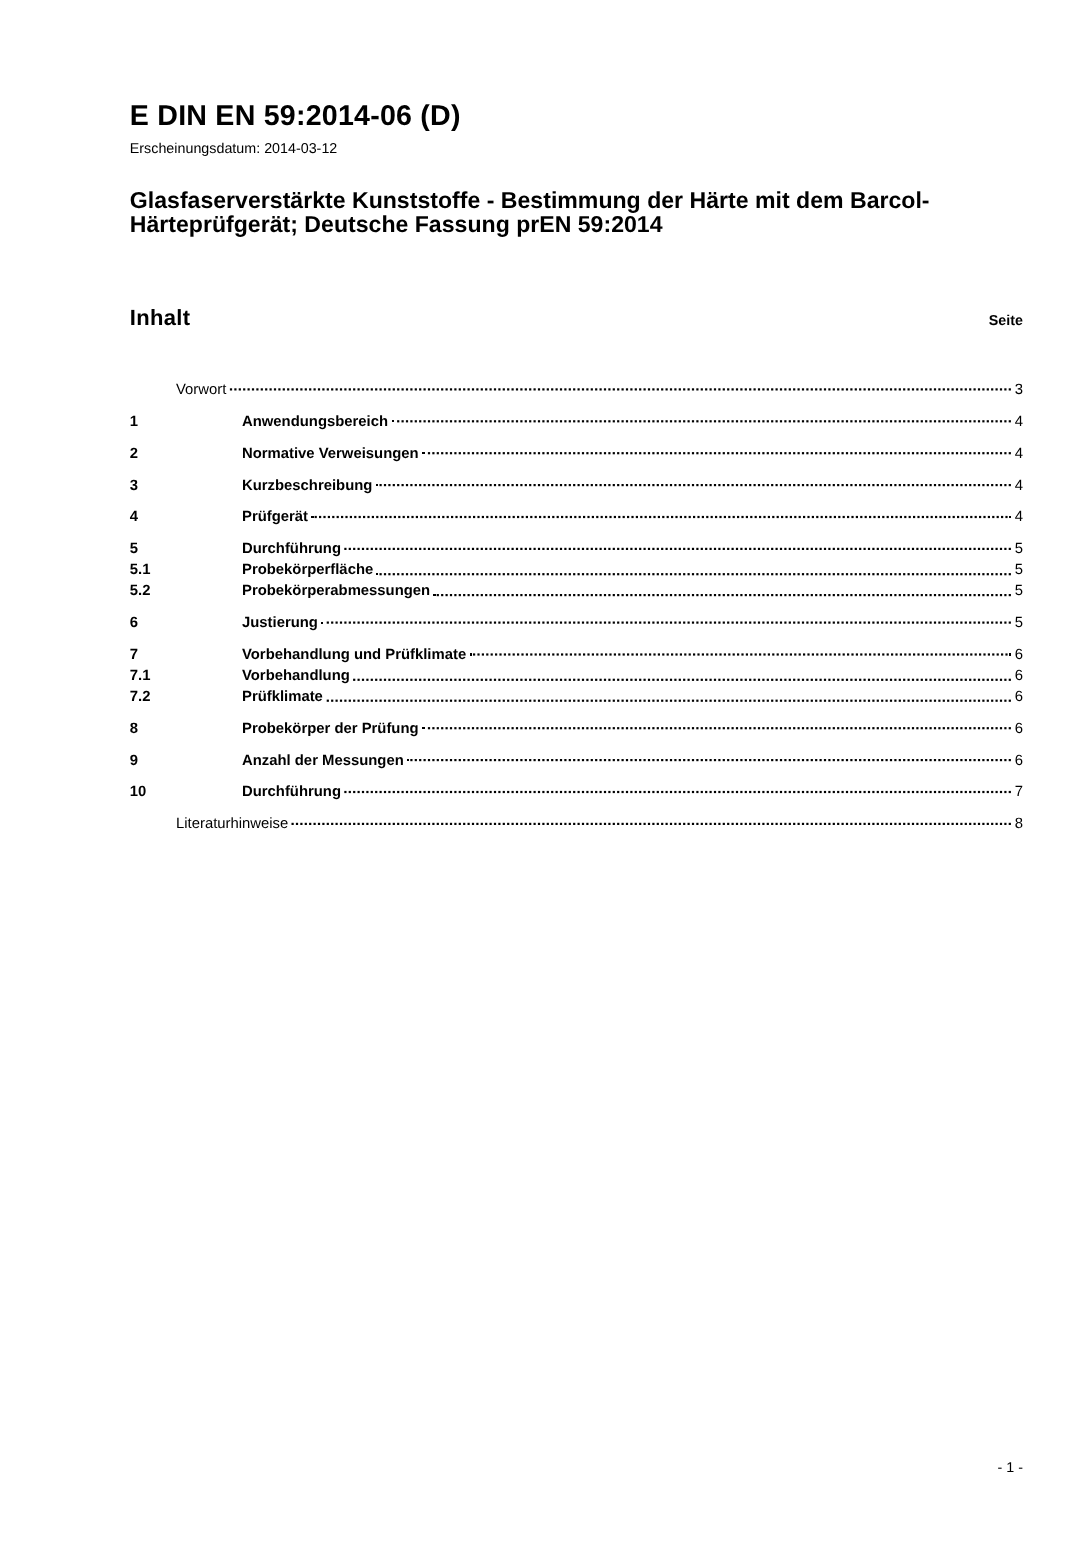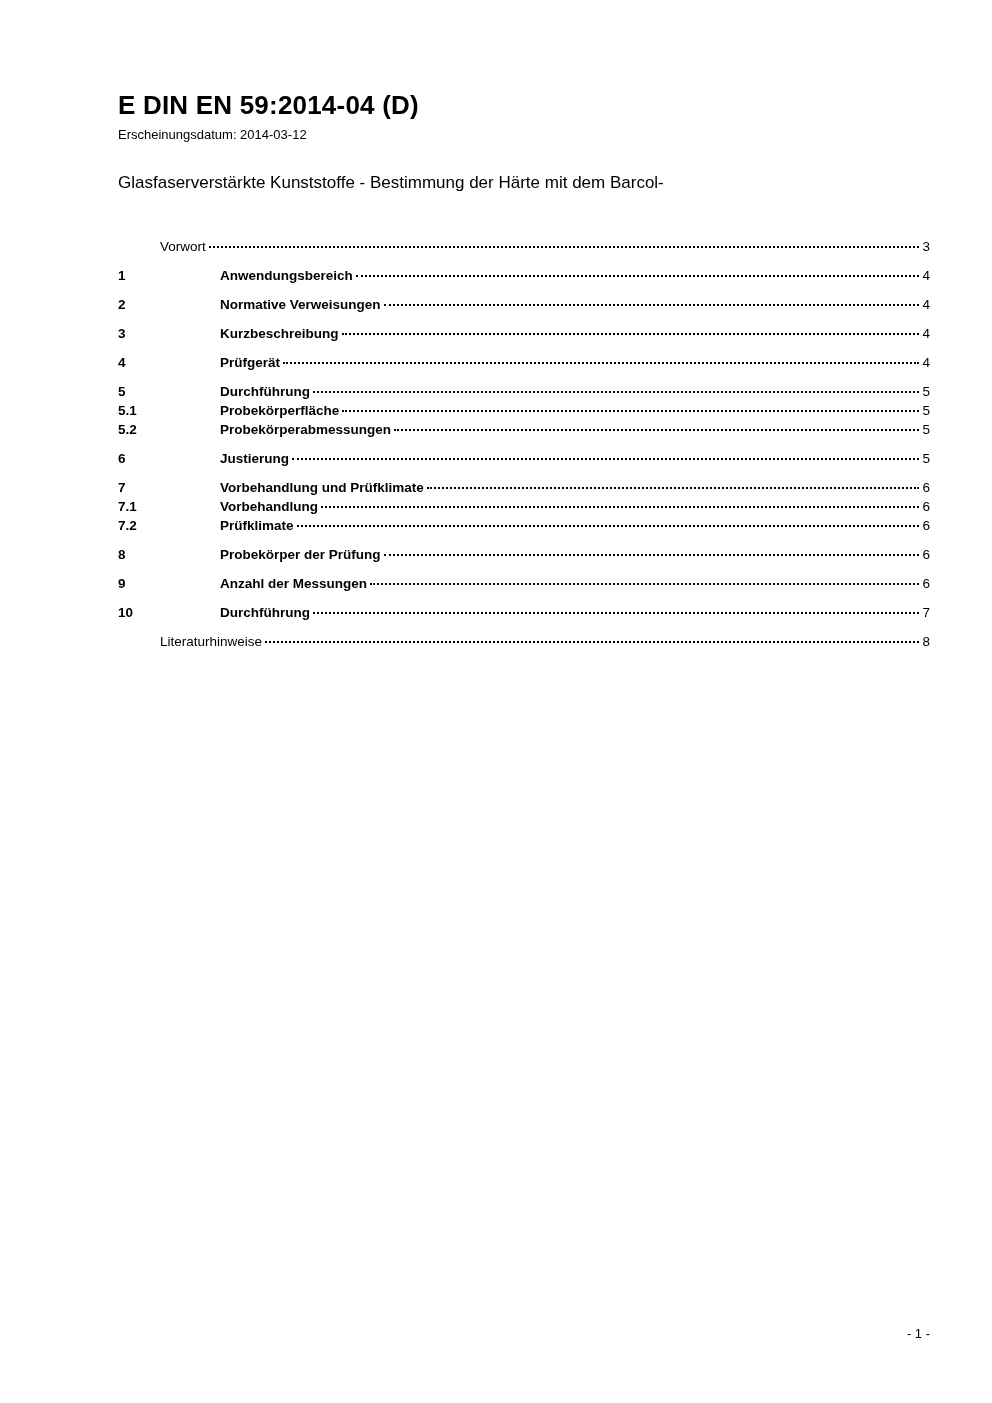--- a/index.html
+++ b/index.html
@@ -19,22 +19,22 @@
   .doc-title {
     font-size: 26px;
     font-weight: bold;
     letter-spacing: 0.2px;
   }
   .pub-date {
     font-size: 13px;
     margin-top: 6px;
   }
   .subtitle {
-    font-size: 17px;
-    font-weight: normal;
+    font-size: 21px;
+    font-weight: bold;
     line-height: 22px;
     margin-top: 30px;
   }
   .toc-header {
     display: flex;
     justify-content: space-between;
     align-items: baseline;
     margin-top: 62px;
   }
   .toc-heading {
@@ -49,21 +49,21 @@
   .toc-list {
     margin-top: 44px;
   }
   .toc-row {
     display: flex;
     align-items: baseline;
     font-size: 13.5px;
     line-height: 17px;
   }
   .toc-row.main { margin-top: 12px; }
-  .toc-row.sub  { margin-top: 2px; }
+  .toc-row.sub  { margin-top: 2px; align-items: flex-end; }
   .toc-row.first { margin-top: 0; }
   .toc-num {
     flex: 0 0 60px;
   }
   .toc-title {
     white-space: nowrap;
     margin-left: 42px;
   }
   .bold { font-weight: bold; }
   .leader {
@@ -83,27 +83,32 @@
     right: 62px;
     bottom: 62px;
     font-size: 13px;
   }
 </style>
 </head>
 <body>
 
 <div class="page">
 
-  <div class="doc-title">E DIN EN 59:2014-04 (D)</div>
+  <div class="doc-title">E DIN EN 59:2014-06 (D)</div>
   <div class="pub-date">Erscheinungsdatum: 2014-03-12</div>
 
   <div class="subtitle">
     <div>Glasfaserverstärkte Kunststoffe - Bestimmung der Härte mit dem Barcol-</div>
+    <div>Härteprüfgerät; Deutsche Fassung prEN 59:2014</div>
   </div>
 
+  <div class="toc-header">
+    <div class="toc-heading">Inhalt</div>
+    <div class="seite-label">Seite</div>
+  </div>
 
   <div class="toc-list">
 
     <div class="toc-row main first">
       <span class="toc-title">Vorwort</span>
       <span class="leader"></span>
       <span class="toc-page">3</span>
     </div>
 
     <div class="toc-row main">

